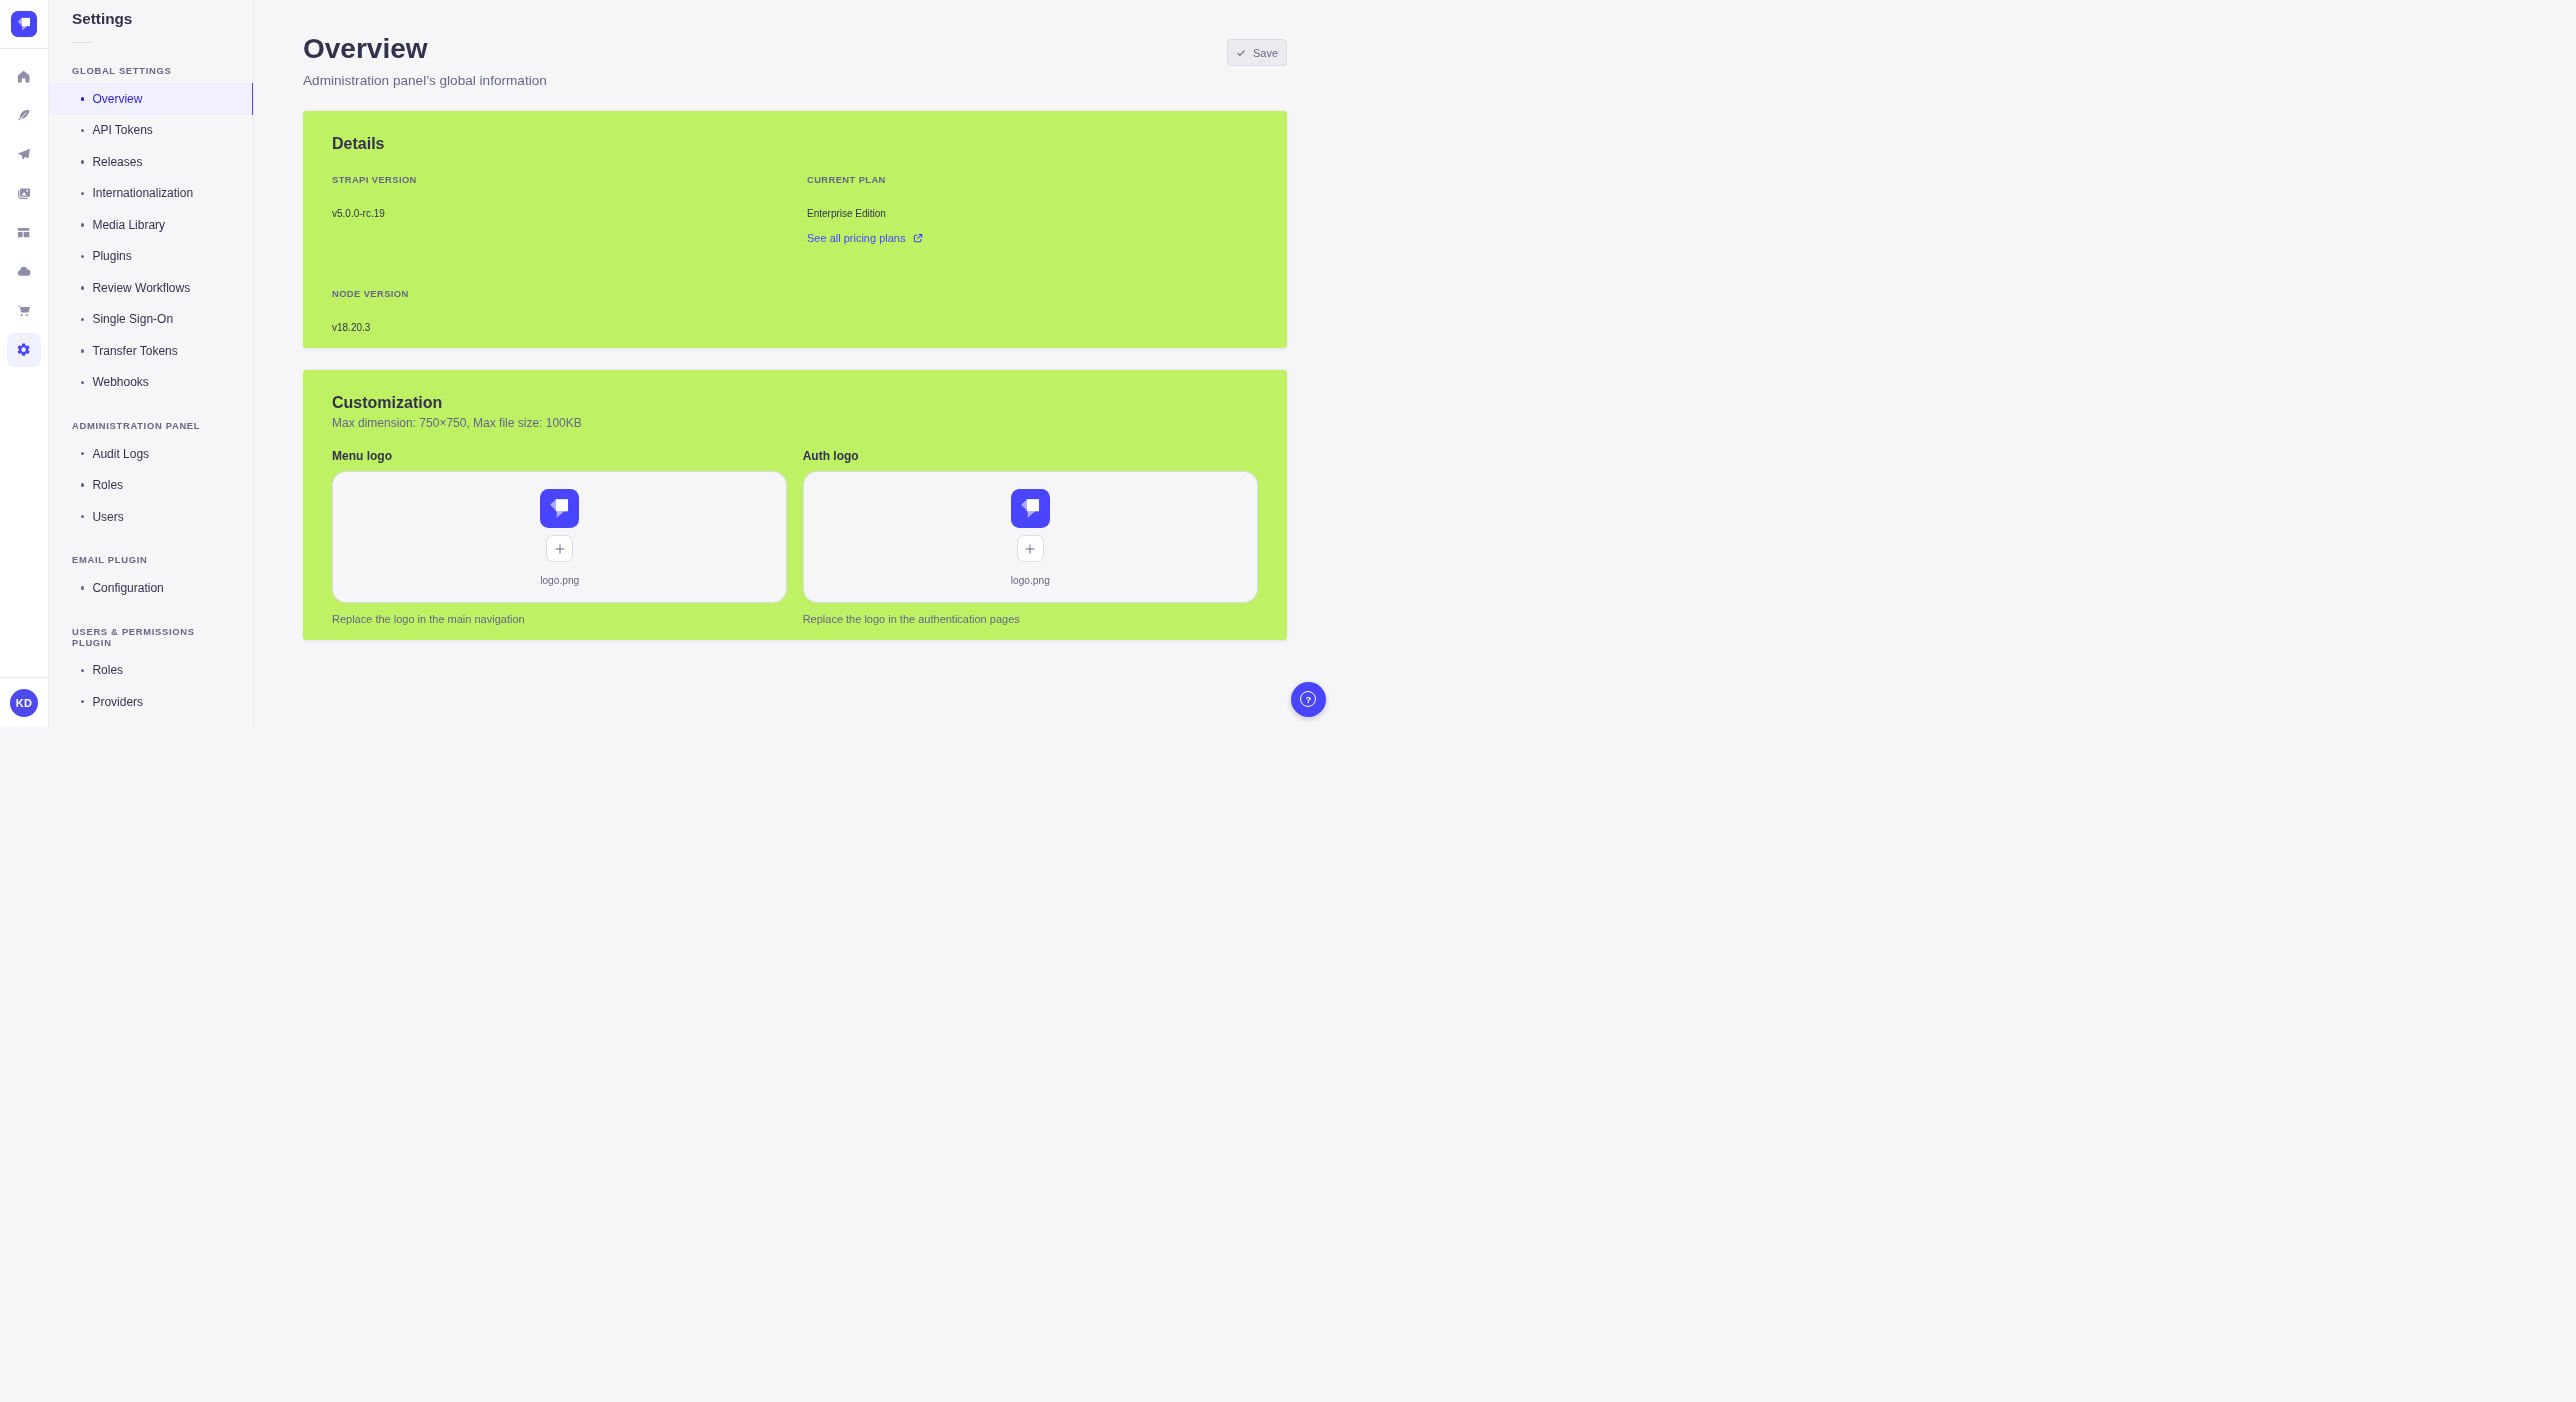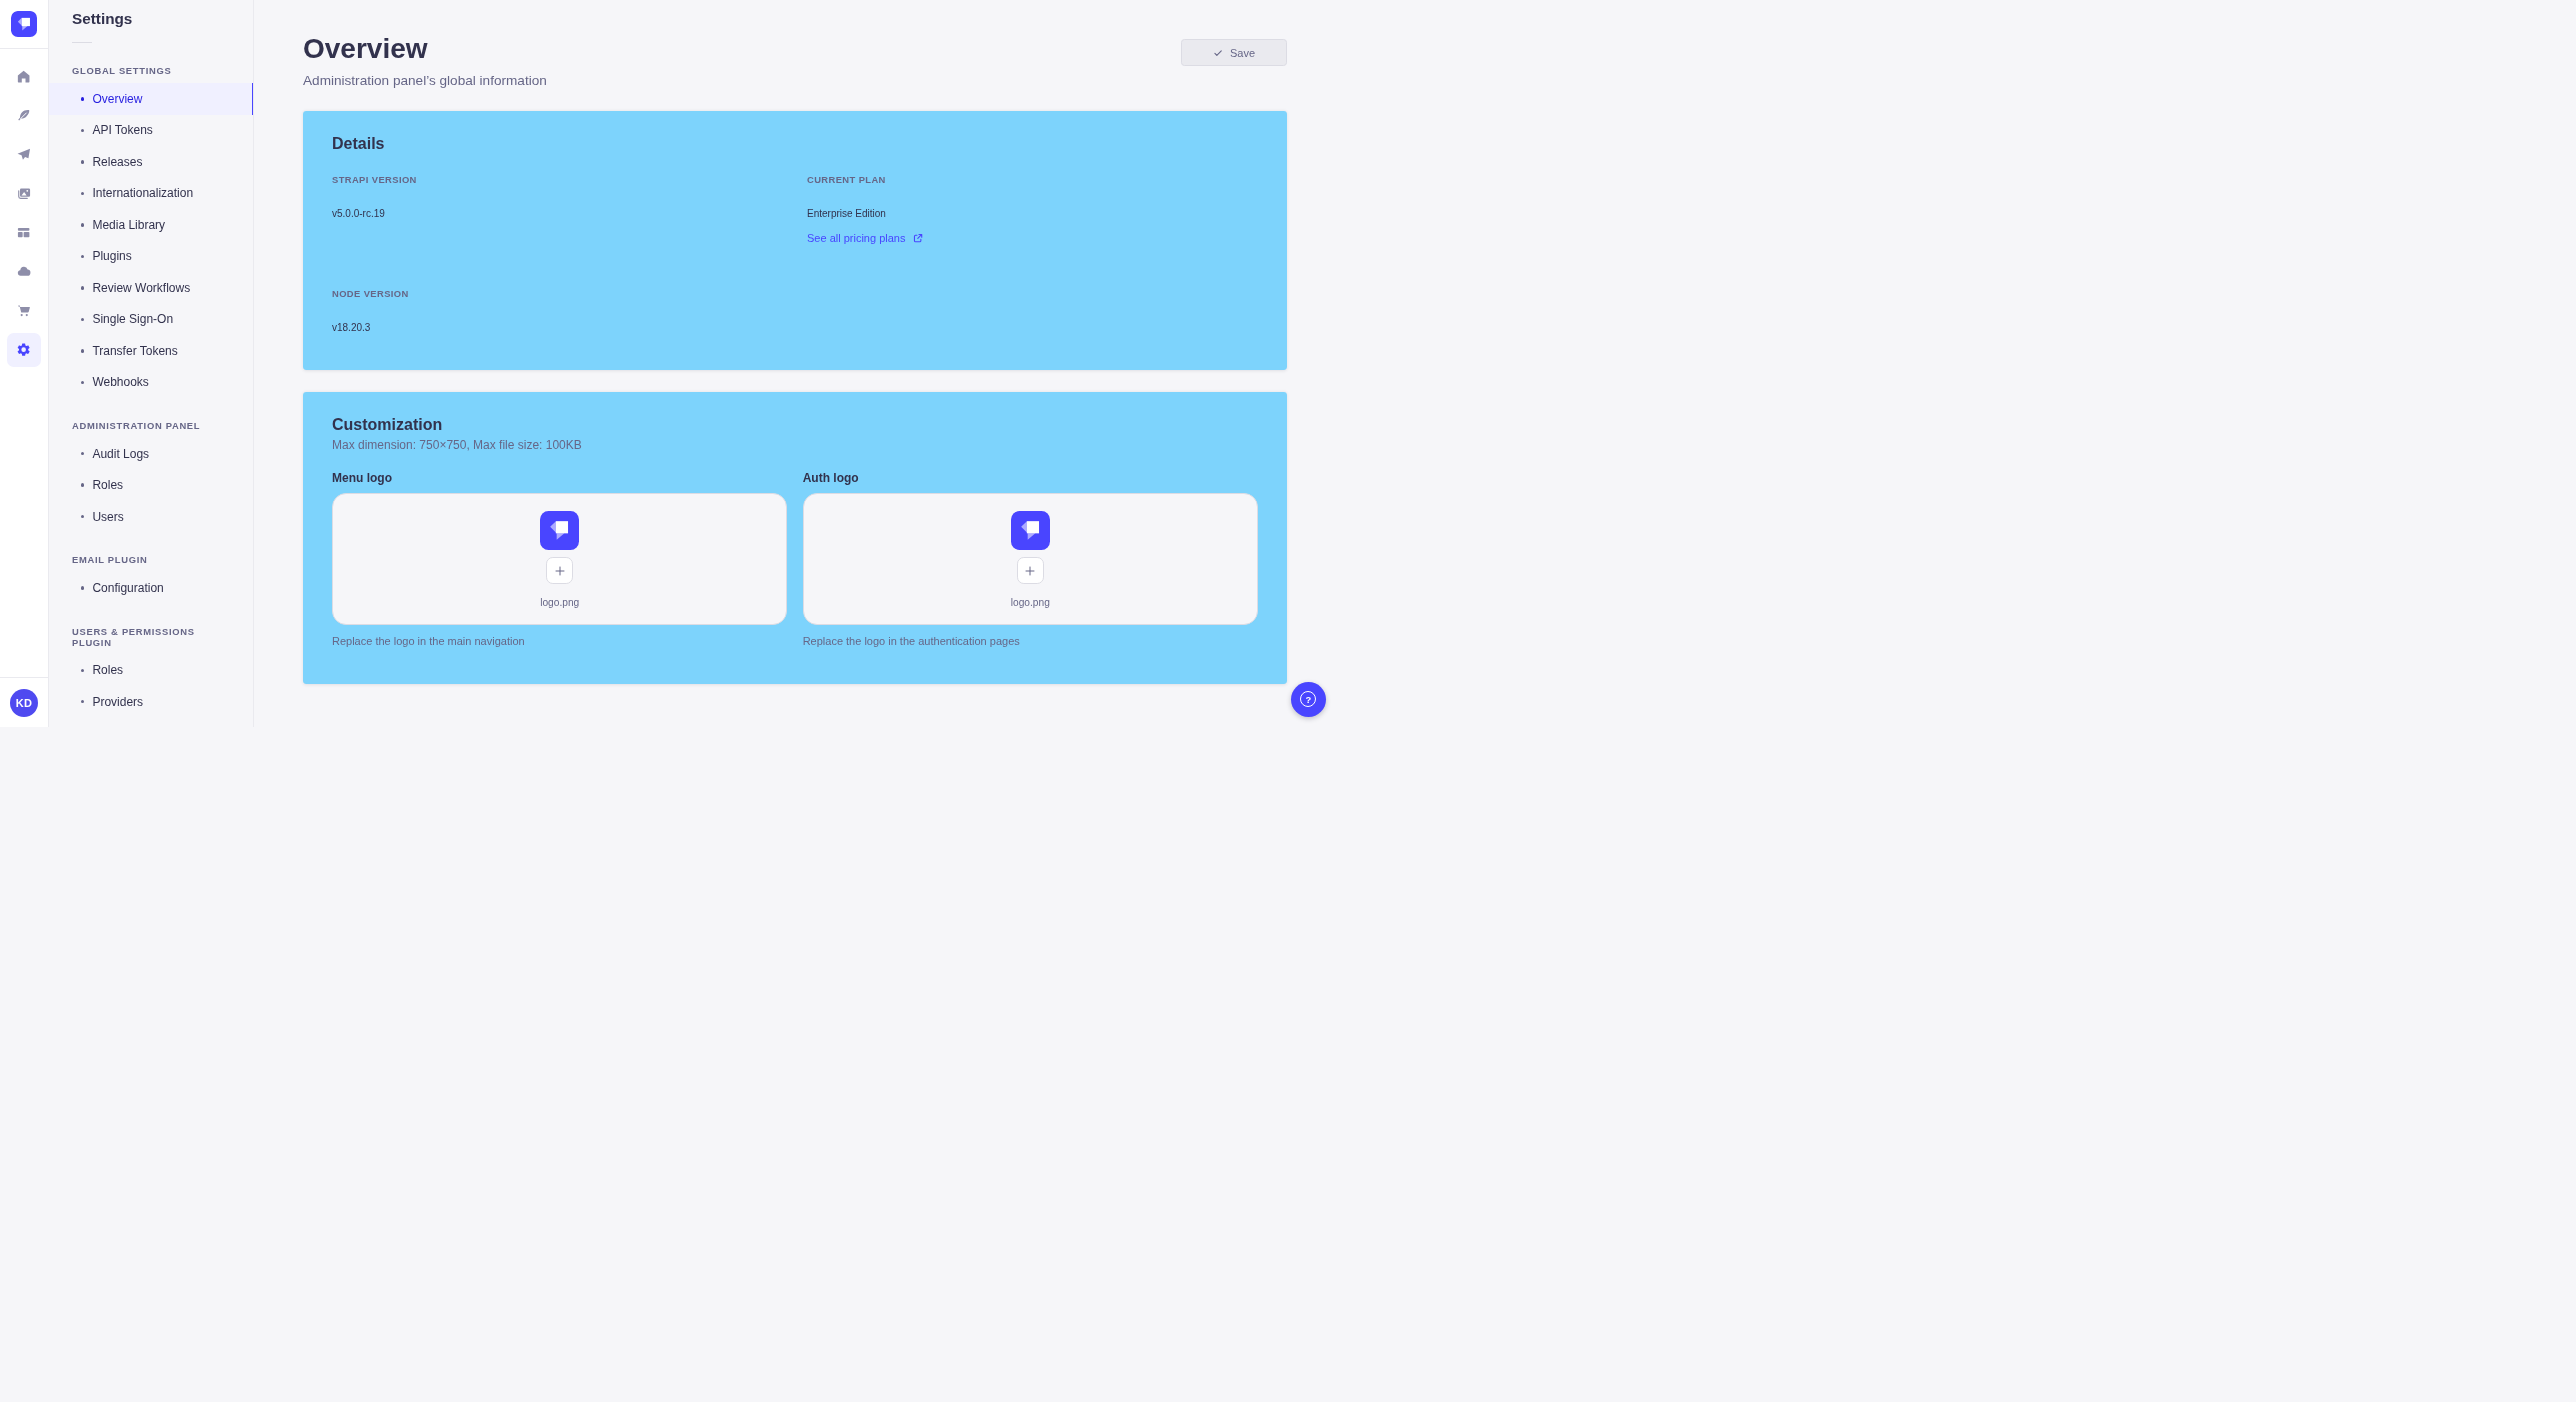--- a/index.html
+++ b/index.html
@@ -59,29 +59,29 @@
     background:#f0f0ff; color:#271fe0; font-weight:500; border-right:1.7px solid #4945ff;
   }
   .subnav li.active .dot { background:#271fe0; }
 
   
   .main { flex:1; padding:0 49px; position:relative; overflow:hidden; }
   .page-header { display:flex; justify-content:space-between; align-items:flex-start; margin-top:34px; }
   .page-title { font-size:28px; font-weight:700; color:#32324d; line-height:1.1; }
   .page-subtitle { font-size:13.6px; color:#666687; margin-top:8.5px; }
   .save-btn {
-    display:flex; align-items:center; gap:6.8px; height:27px; padding:0 31px; margin-top:5.1px;
+    display:flex; align-items:center; gap:6.8px; height:27px; padding:0 8px; margin-top:5.1px;
     background:#eaeaef; border:0.9px solid #dcdce4; border-radius:3.4px;
     font-size:11px; color:#666687; font-family:inherit; cursor:pointer;
   }
   .save-btn svg { width:10.2px; height:10.2px; }
 
   .card {
-    background:#7dd3fc; border-radius:3.4px; box-shadow:0 0.9px 3.4px rgba(33,33,52,.1);
-    padding:24px 29px 37px;
+    background:#bef264; border-radius:3.4px; box-shadow:0 0.9px 3.4px rgba(33,33,52,.1);
+    padding:24px 29px 15px;
   }
   .card-details { margin-top:23px; }
   .card h3 { font-size:16px; font-weight:600; color:#32324d; }
 
   .details-grid {
     display:grid; grid-template-columns:1fr 1fr; column-gap:24px; row-gap:43px; margin-top:20.4px;
   }
   .field-label {
     font-size:9.4px; font-weight:700; color:#666687; letter-spacing:0.4px; text-transform:uppercase;
   }

